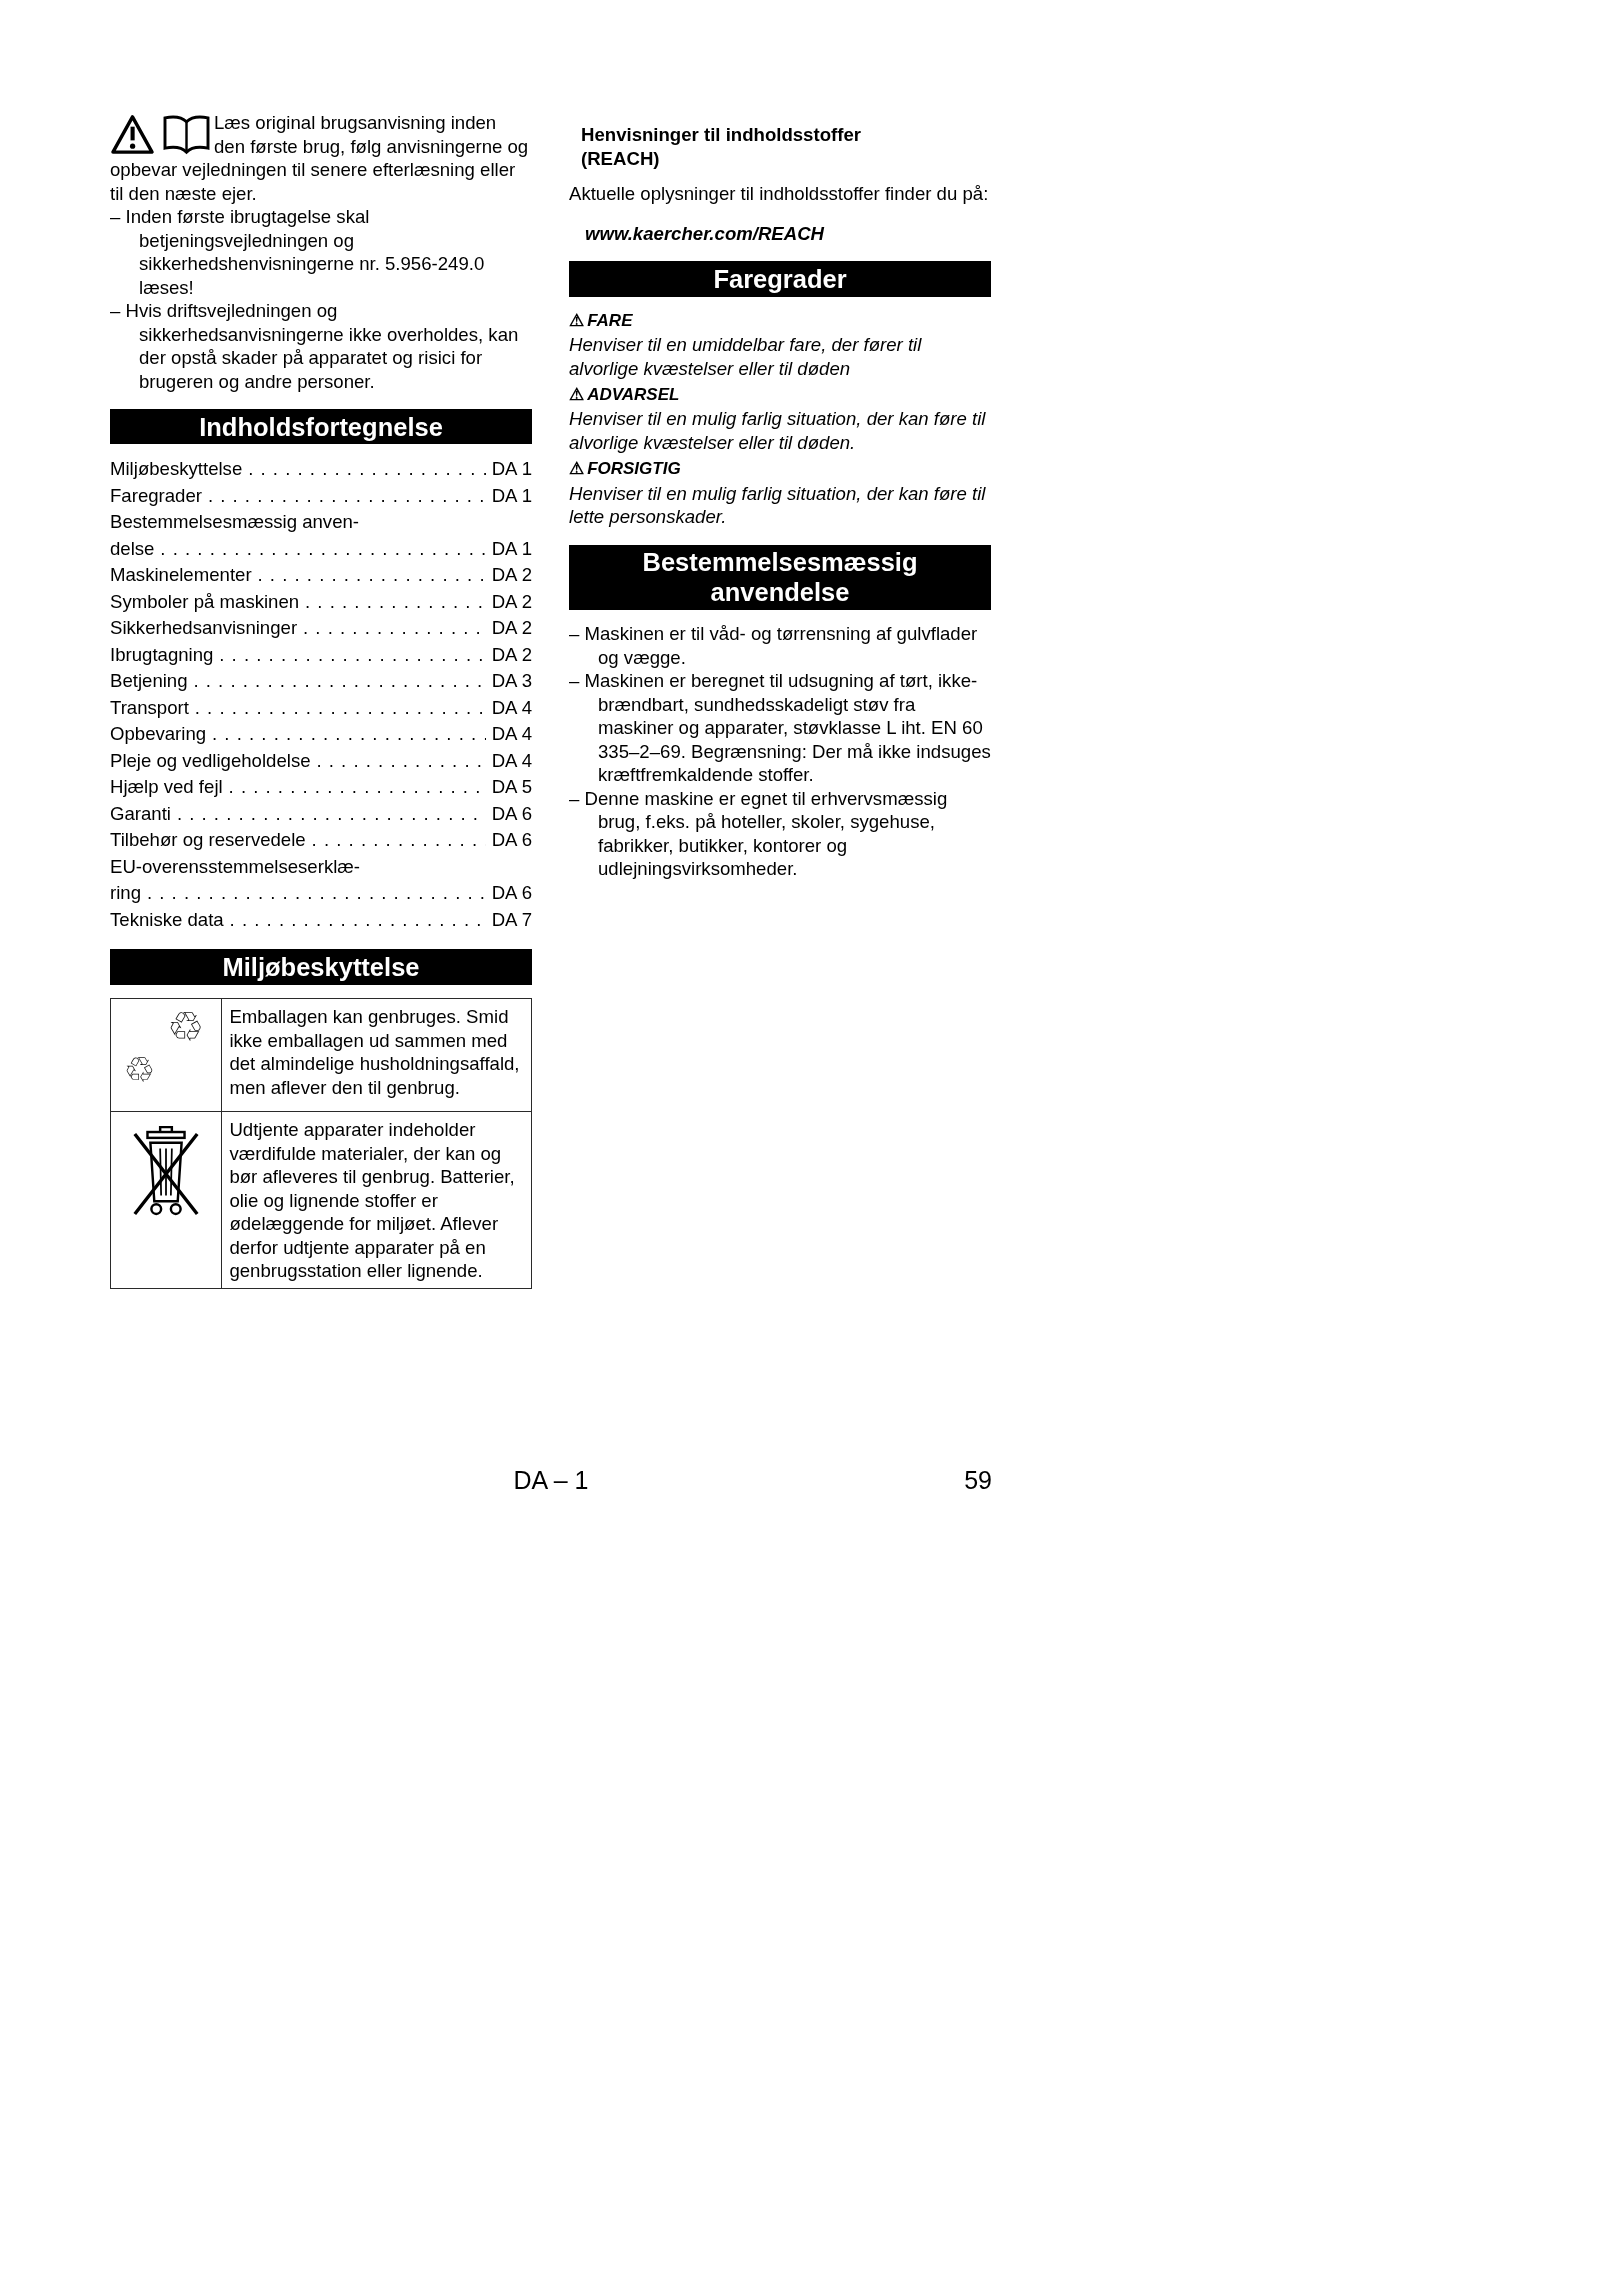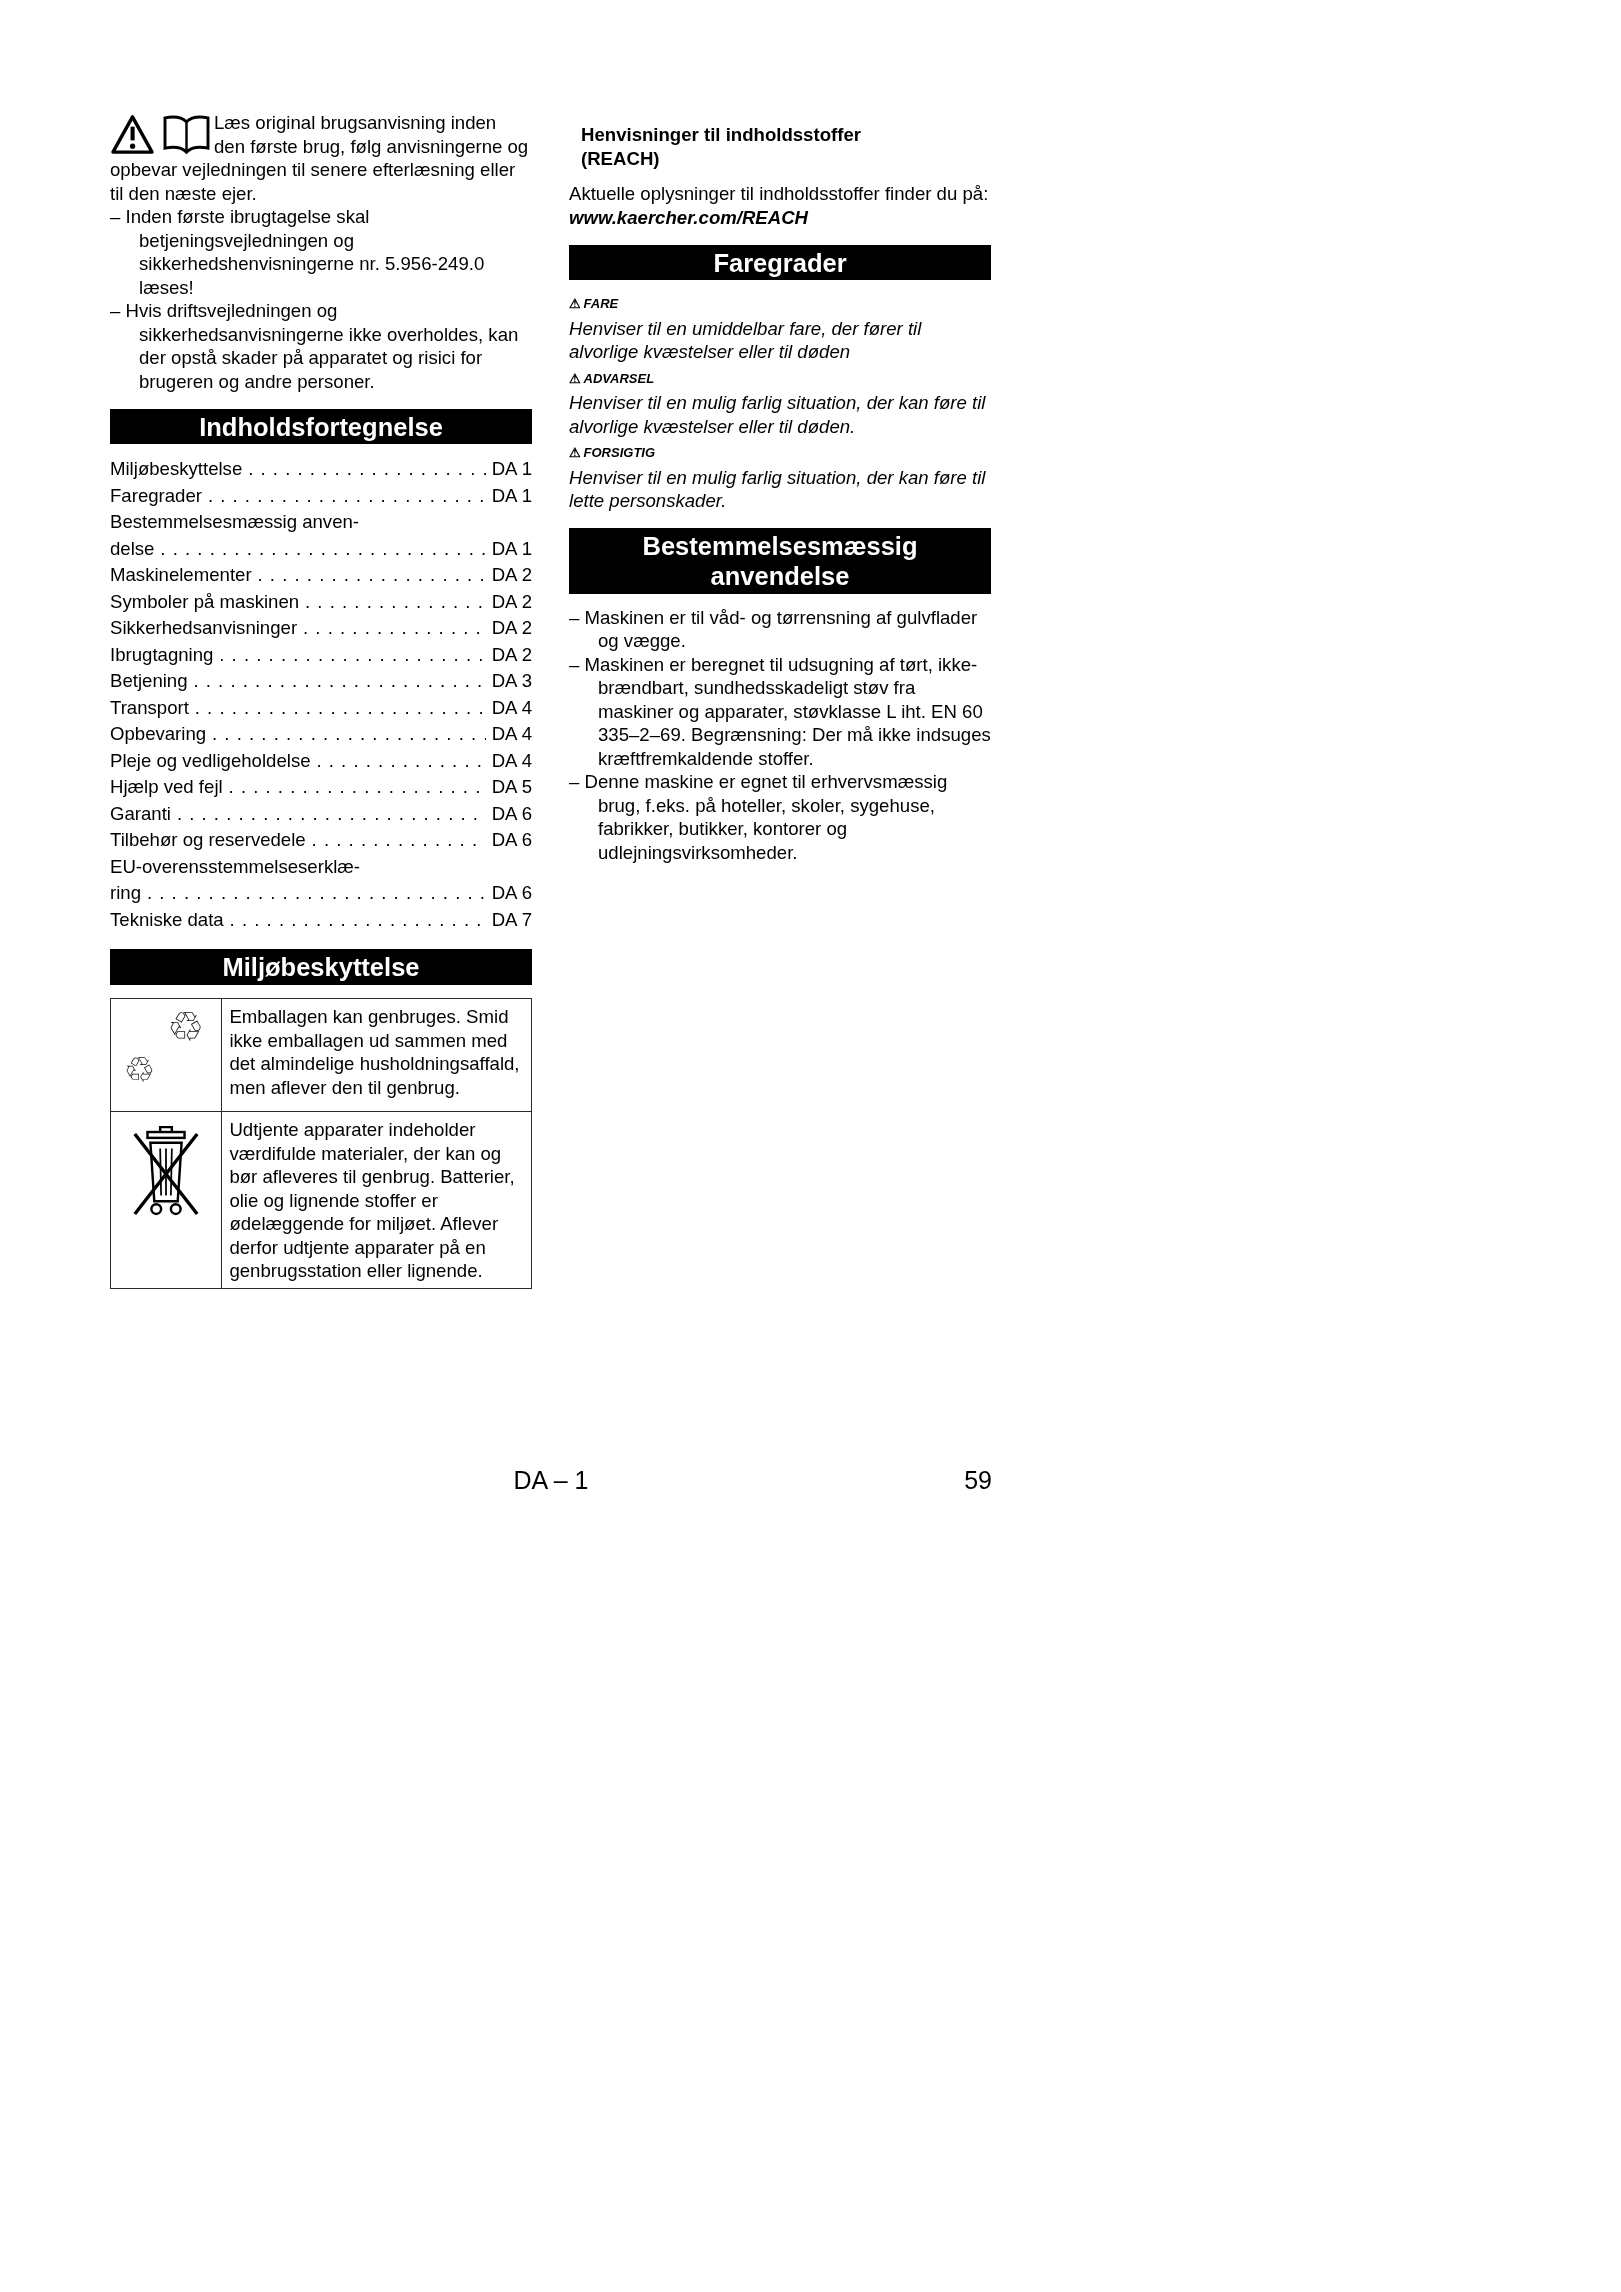--- a/index.html
+++ b/index.html
@@ -34,23 +34,23 @@
   
   .env-table{border-collapse:collapse;width:422px;margin-top:13.7px;}
   .env-table td{border:1px solid #2a2a2a;padding:5.9px 7.8px;vertical-align:top;}
   .env-icon-cell{width:94px;}
   .recycle-wrap{position:relative;width:84px;height:98px;margin:2px auto 0 auto;}
   .rec{position:absolute;line-height:1;color:#111;}
   .rec-a{font-size:41px;right:3.9px;top:0;}
   .rec-b{font-size:35px;left:0;top:45px;}
   
   .reach-heading{margin:12px;font-weight:bold;max-width:358px;}
-  .reach-link{margin:0;font-weight:bold;font-style:italic;}
+  .reach-link{margin:16px;font-weight:bold;font-style:italic;}
   .hazards{margin-top:2px;}
-  .hazard-head{font-weight:bold;font-style:italic;font-size:13px;line-height:24.5px;margin-top:2.9px;}
+  .hazard-head{font-weight:bold;font-style:italic;font-size:17px;line-height:24.5px;margin-top:2.9px;}
   .warn-sym{font-style:normal;}
   .warn-sym:not(:empty){margin-right:2.9px;}
   .hazard-text{margin:0;font-style:italic;}
   
   .footer{position:absolute;left:110px;top:1453px;width:882px;height:25.5px;
           font-weight:normal;font-size:25px;}
   .footer-center{position:absolute;left:0;right:0;text-align:center;}
   .footer-right{position:absolute;right:0;top:0;}
   svg{display:block;}
 </style>

